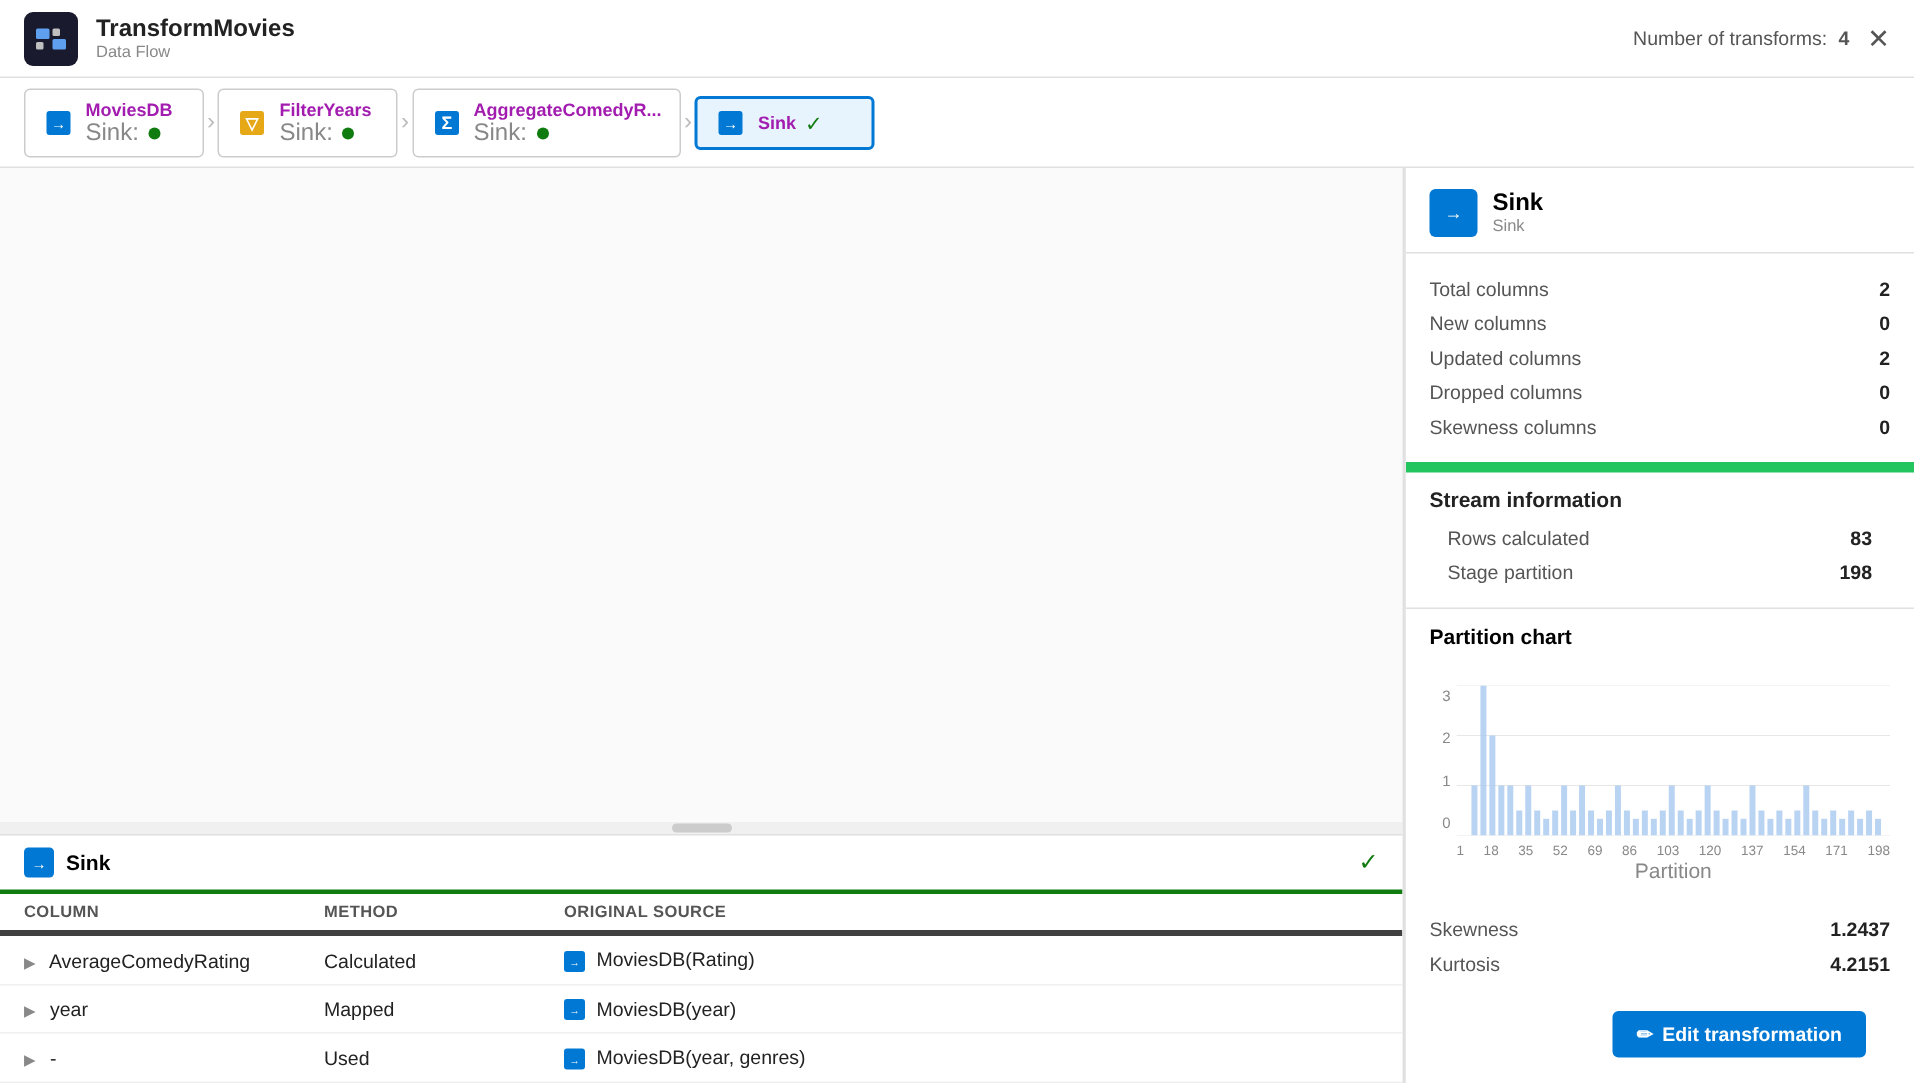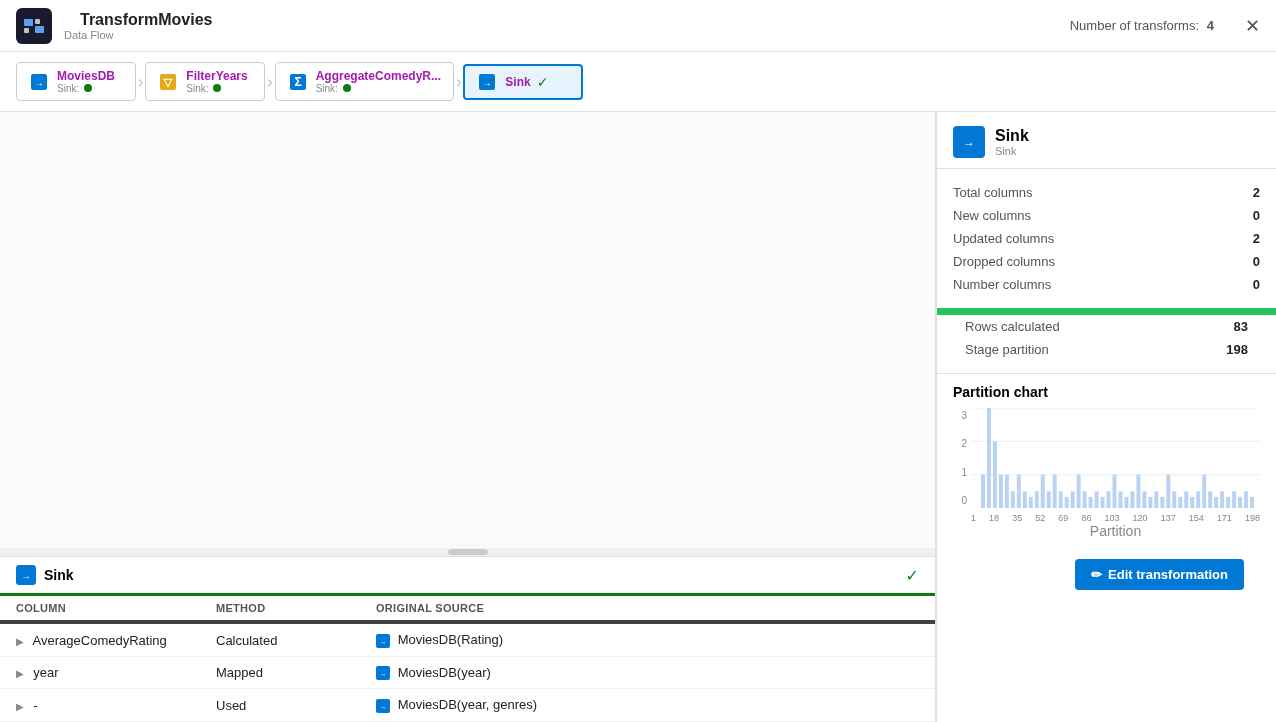--- a/index.html
+++ b/index.html
@@ -7,43 +7,43 @@
 
     
     .header {
       display: flex; align-items: center; justify-content: space-between;
       background: #fff; padding: 10px 16px; border-bottom: 1px solid #e0e0e0;
       height: 52px;
     }
     .header-left { display: flex; align-items: center; gap: 12px; }
     .header-icon { width: 36px; height: 36px; background: #1a1a2e; border-radius: 6px; display: flex; align-items: center; justify-content: center; }
     .header-icon svg { width: 24px; height: 24px; }
-    .header-title { font-size: 16px; font-weight: 600; color: #222; margin-left: 16px; }
+    .header-title { font-size: 16px; font-weight: 600; color: #222; }
     .header-subtitle { font-size: 11px; color: #888; }
-    .header-right { display: flex; align-items: center; gap: 31px; font-size: 13px; color: #555; }
+    .header-right { display: flex; align-items: center; gap: 12px; font-size: 13px; color: #555; }
     .close-btn { cursor: pointer; font-size: 18px; color: #555; background: none; border: none; }
 
     
     .pipeline-area {
       background: #fff; padding: 0 16px;
       display: flex; align-items: center; height: 60px;
       border-bottom: 1px solid #e0e0e0; overflow-x: auto;
     }
     .pipeline-node {
       display: flex; align-items: center; background: #fff;
       border: 1px solid #ccc; border-radius: 4px;
       padding: 6px 12px; min-width: 120px; position: relative;
       cursor: pointer; white-space: nowrap;
     }
     .pipeline-node.active {
       border: 2px solid #0078d4; background: #e8f4fd;
     }
     .pipeline-node-icon { width: 20px; height: 20px; margin-right: 8px; display: flex; align-items: center; justify-content: center; }
     .pipeline-node-label { font-size: 12px; font-weight: 600; color: #a21caf; }
-    .pipeline-node-sub { font-size: 10px; color: #888; }
+    .pipeline-node-sub { font-size: 16px; color: #888; }
     .pipeline-node-check { margin-left: 6px; color: #107c10; font-size: 14px; }
     .pipeline-arrow {
       color: #bbb; font-size: 16px; margin: 0 2px; flex-shrink: 0;
     }
     .sink-dot { width: 8px; height: 8px; border-radius: 50%; background: #107c10; display: inline-block; margin-left: 2px; }
 
     
     .main-content {
       display: flex; flex: 1; overflow: hidden;
     }
@@ -94,21 +94,21 @@
     .right-header-icon { width: 32px; height: 32px; background: #0078d4; border-radius: 4px; display: flex; align-items: center; justify-content: center; }
     .right-header-title { font-size: 16px; font-weight: 600; }
     .right-header-sub { font-size: 11px; color: #888; }
     .stats-section { padding: 12px 16px; border-bottom: 7px solid #22c55e; }
     .stat-row { display: flex; justify-content: space-between; padding: 4px 0; font-size: 13px; }
     .stat-label { color: #555; }
     .stat-value { font-weight: 600; color: #222; }
     .section-title { font-size: 14px; font-weight: 600; color: #222; padding: 10px 16px 6px; }
     .stream-section { padding: 0 28px 12px; border-bottom: 1px solid #e0e0e0; }
     .chart-section { padding: 10px 16px; }
-    .chart-title { font-size: 14px; font-weight: 600; margin-bottom: 8px; }
+    .chart-title { font-size: 14px; font-weight: 600; margin-bottom: 25px; }
     .bottom-stats { padding: 10px 16px; }
     .edit-btn {
       margin: 10px 16px 16px auto; display: flex; align-items: center; gap: 6px;
       background: #0078d4; color: #fff; border: none; border-radius: 4px;
       padding: 8px 16px; font-size: 13px; font-weight: 600; cursor: pointer;
       width: fit-content;
     }
 
     
     .src-icon-sm {
@@ -319,25 +319,26 @@
       </div>
       <div class="stat-row">
         <span class="stat-label">Updated columns</span>
         <span class="stat-value">2</span>
       </div>
       <div class="stat-row">
         <span class="stat-label">Dropped columns</span>
         <span class="stat-value">0</span>
       </div>
       <div class="stat-row">
-        <span class="stat-label">Number columns</span>
+        <span class="stat-label">Skewness columns</span>
         <span class="stat-value">0</span>
       </div>
     </div>
 
+    <div class="section-title">Stream information</div>
     <div class="stream-section">
       <div class="stat-row">
         <span class="stat-label">Rows calculated</span>
         <span class="stat-value">83</span>
       </div>
       <div class="stat-row">
         <span class="stat-label">Stage partition</span>
         <span class="stat-value">198</span>
       </div>
     </div>
@@ -419,20 +420,30 @@
             <span>154</span>
             <span>171</span>
             <span>198</span>
           </div>
           <div style="font-size:14px;color:#888;text-align:center;">Partition</div>
         </div>
       </div>
 
     </div>
 
+    <div class="bottom-stats">
+      <div class="stat-row">
+        <span class="stat-label">Skewness</span>
+        <span class="stat-value">1.2437</span>
+      </div>
+      <div class="stat-row">
+        <span class="stat-label">Kurtosis</span>
+        <span class="stat-value">4.2151</span>
+      </div>
+    </div>
 
     <div style="display:flex;justify-content:flex-end;padding:0 16px 16px;">
       <button class="edit-btn">
         <span style="font-size:13px;">✏</span>
         <span>Edit transformation</span>
       </button>
     </div>
   </div>
 
 </div>

